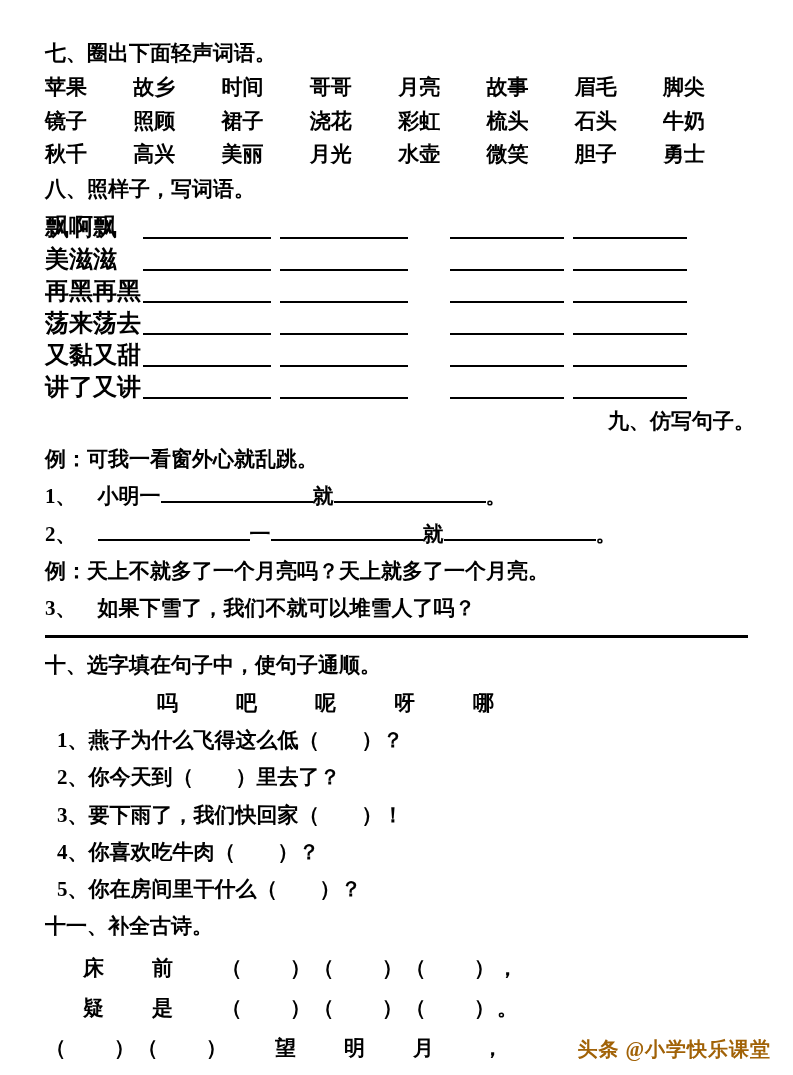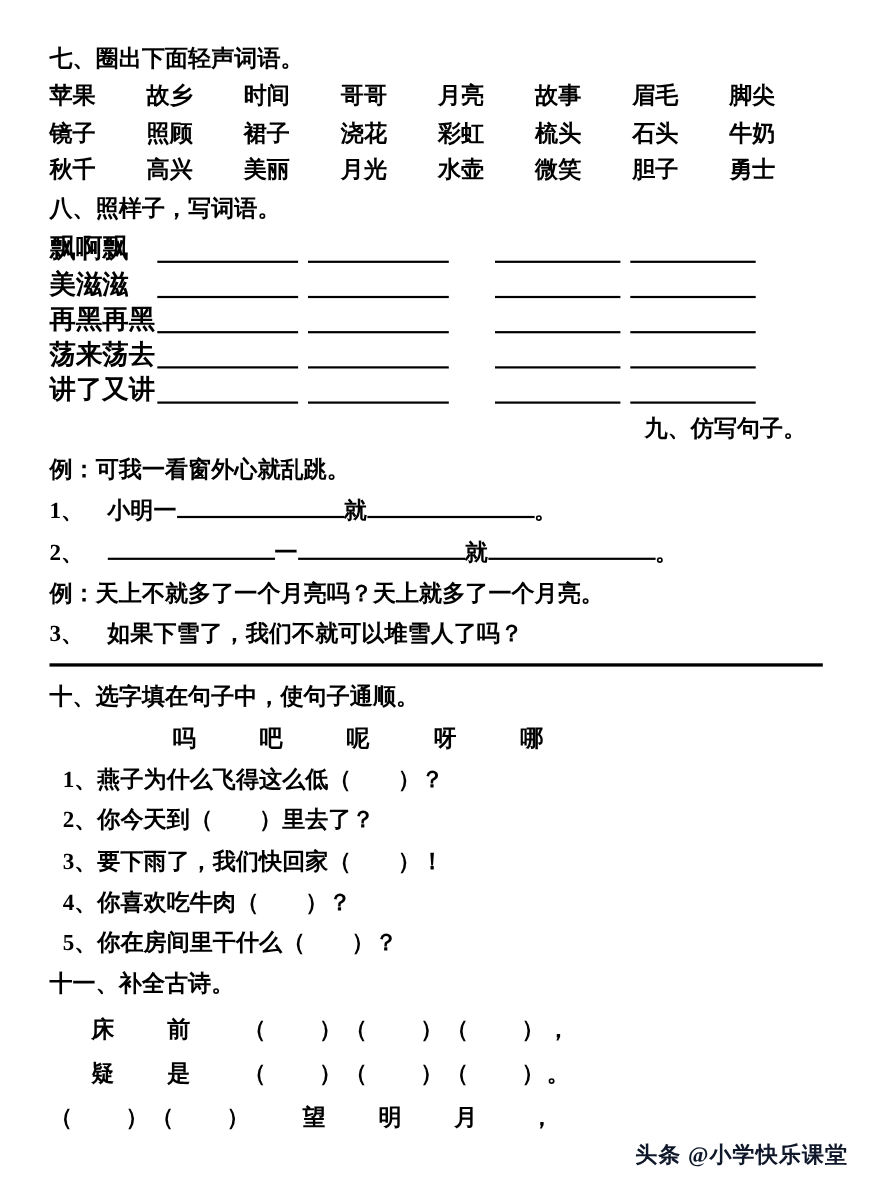--- a/index.html
+++ b/index.html
@@ -4,21 +4,21 @@
 <style>
   * { margin:0; padding:0; box-sizing:border-box; }
   html,body { background:#ffffff; }
   body {
     width:793px; height:1075px;
     font-family:"Liberation Serif","DejaVu Serif",serif;
     font-weight:700; color:#000;
   }
   .page {
     position:relative; width:793px; height:1075px;
-    padding:40px 60px 0 45px; overflow:hidden; background:#fff;
+    padding:40px 38px 0 45px; overflow:hidden; background:#fff;
   }
   .title { font-size:21px; line-height:1.3; }
 
   
   .word-grid {
     display:grid; grid-template-columns:repeat(8, auto);
     justify-content:space-between; row-gap:5px;
     margin:6px 0 8px 0; width:660px;
   }
   .word-grid span { font-size:21px; line-height:1.35; white-space:nowrap; }
@@ -47,21 +47,21 @@
   .options span:last-child { margin-right:0; }
   .s10-sent { font-size:21px; line-height:1.3; margin-bottom:10px; white-space:nowrap;margin-left:12px; }
 
   
   .s11-title { margin:6px 0 14px 0; }
   .poem-line { font-size:21px; line-height:1.3; margin-bottom:13px; letter-spacing:2px; white-space:nowrap;font-family:Liberation Serif, serif; }
   .poem-indent { padding-left:38px; }
 
   .watermark {
     position:absolute; right:22px; bottom:12px;
-    font-size:20px; color:#0f172a; letter-spacing:1px;
+    font-size:20px; color:#a16207; letter-spacing:1px;
   }
 </style>
 </head>
 <body>
 
 <div class="page">
 
   <h2 class="title">七、圈出下面轻声词语。</h2>
   <div class="word-grid">
     <span>苹果</span>
@@ -114,20 +114,27 @@
     <span class="blank b4"></span>
   </div>
   <div class="fill-row">
     <span class="fill-label">荡来荡去</span>
     <span class="blank b1"></span>
     <span class="blank b2"></span>
     <span class="blank b3"></span>
     <span class="blank b4"></span>
   </div>
   <div class="fill-row">
+    <span class="fill-label">又黏又甜</span>
+    <span class="blank b1"></span>
+    <span class="blank b2"></span>
+    <span class="blank b3"></span>
+    <span class="blank b4"></span>
+  </div>
+  <div class="fill-row">
     <span class="fill-label">讲了又讲</span>
     <span class="blank b1"></span>
     <span class="blank b2"></span>
     <span class="blank b3"></span>
     <span class="blank b4"></span>
   </div>
 
   <h2 class="title s9-title">九、仿写句子。</h2>
   <p class="sent">例：可我一看窗外心就乱跳。</p>
   <p class="sent"><span>1、　小明一</span><span class="inline-blank"></span><span>就</span><span class="inline-blank"></span><span>。</span></p>

